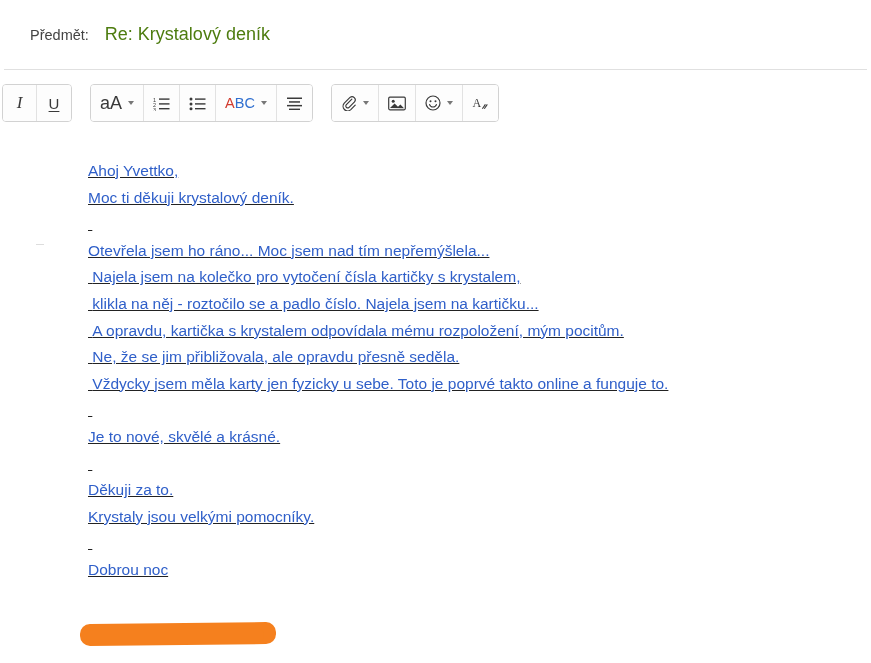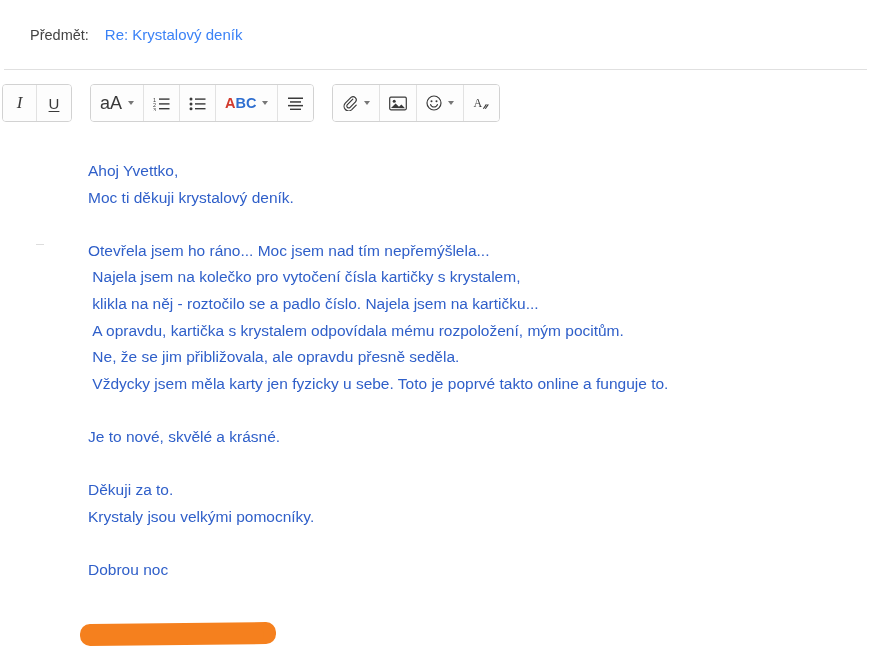--- a/index.html
+++ b/index.html
@@ -28,22 +28,22 @@
   }
   .subject-label {
     font-size: 14.5px;
     color: #444444;
     margin-right: 16px;
     white-space: nowrap;
     text-align: center;
   }
   .subject-input {
     font-family: "Liberation Sans", sans-serif;
-    font-size: 15px;
-    color: #3b82f6;
+    font-size: 18px;
+    color: #4d7c0f;
     border: none;
     outline: none;
     background: transparent;
     flex: 1;
     padding: 4px 0;
   }
 
   
   .toolbar {
     height: 66px;
@@ -99,36 +99,36 @@
     text-decoration: underline;
     text-underline-offset: 2px;
   }
   .glyph-aa {
     font-size: 18px;
     color: #3a3a3a;
   }
   .abc {
     font-size: 14.5px;
     letter-spacing: 0px;
-    font-weight: bold;
   }
   .abc .a { color: #d23b2e; }
   .abc .b { color: #2f6fd0; }
   .abc .c { color: #2f6fd0; }
 
   
   .ic { display: block; }
 
   
   .body-area {
     position: relative;
     padding: 22px 30px 0 88px;
     box-sizing: border-box;
     height: calc(663px - 70px - 66px);
     overflow: hidden;
+    text-decoration: underline;
   }
   .msg {
     font-size: 15.5px;
     line-height: 26.6px;
     color: #2f5fc9;
     white-space: pre-wrap;
     font-family: "Liberation Sans", sans-serif;
   }
   .msg p { margin: 0; }
   .msg .blank { height: 26.6px; }

